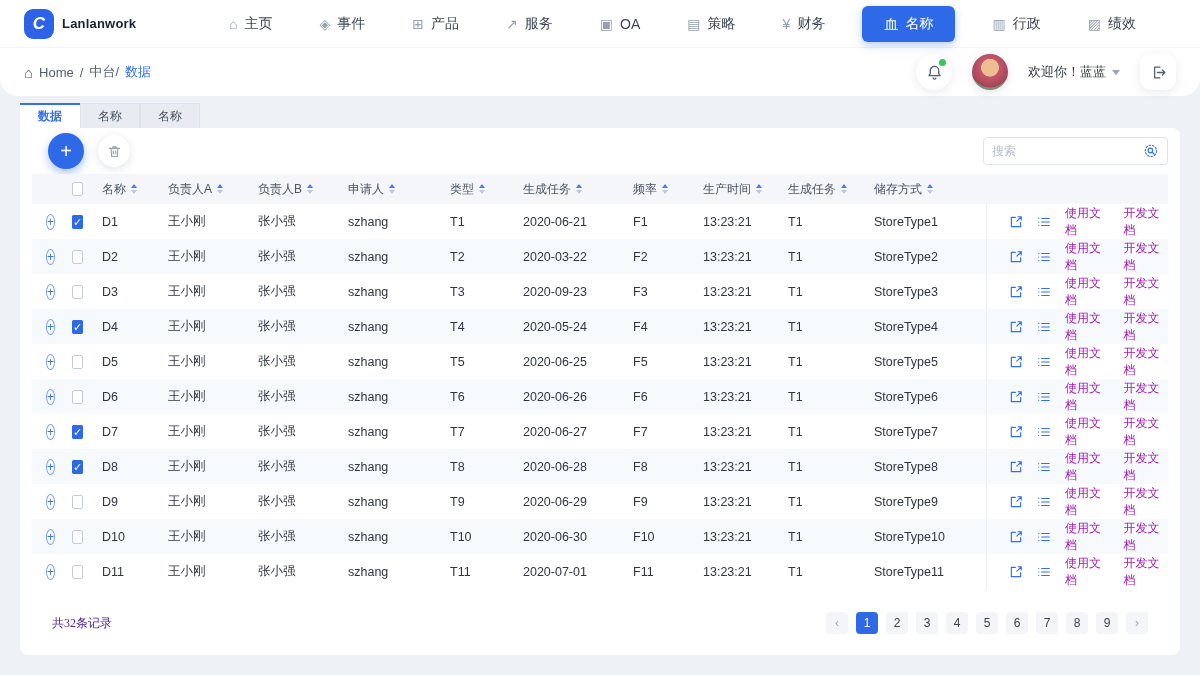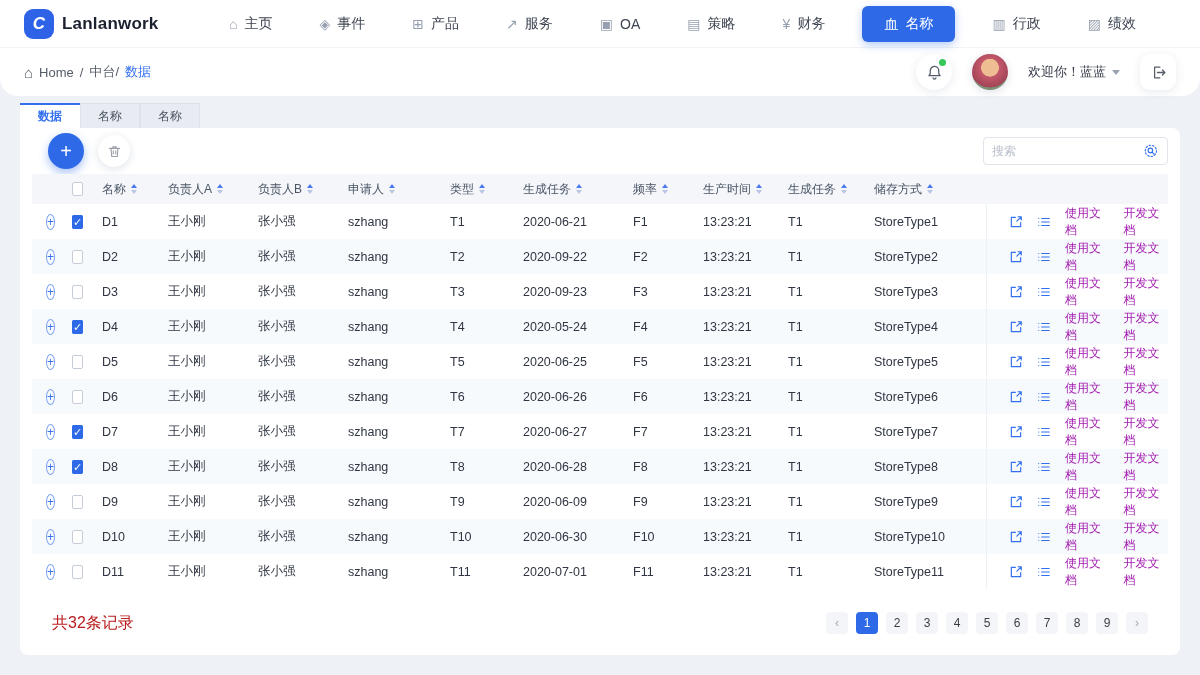--- a/index.html
+++ b/index.html
@@ -6,21 +6,21 @@
   html,body { width:1200px; height:675px; overflow:hidden;
     font-family:"Liberation Sans","DejaVu Sans",sans-serif; background:#eef1f6; color:#333; }
 
   
   .topnav { height:48px; background:#fff; display:flex; align-items:center; padding:0 24px;
     border-bottom:1px solid #f1f3f7; position:relative; z-index:3; }
   .logo-wrap { display:flex; align-items:center; gap:8px; width:140px; }
   .logo-badge { width:30px; height:30px; background:#2e63e8; border-radius:9px;
     display:flex; align-items:center; justify-content:center; color:#fff; font-weight:bold;
     font-size:17px; font-style:italic; }
-  .brand { font-size:17px; font-weight:bold; color:#1c2130; letter-spacing:.2px; }
+  .brand { font-size:13px; font-weight:bold; color:#1c2130; letter-spacing:.2px; }
   .navmenu { flex:1; display:flex; align-items:center; justify-content:space-between;
     margin:0 30px 0 55px; }
   .nav-item { display:flex; align-items:center; gap:7px; font-size:14px; color:#3d4452;
     padding:7px 10px; border-radius:6px; cursor:pointer; white-space:nowrap; }
   .nav-item .nv-icon { color:#97a0b0; font-size:14px; line-height:1; }
   .nav-item.active { background:#2e6ae8; color:#fff; padding:9px 22px;
     box-shadow:0 3px 8px rgba(46,106,232,.35); }
   .nav-item.active .nv-icon { color:#fff; }
 
   
@@ -93,21 +93,21 @@
   .expand { width:16px; height:16px; border:1px solid #7ea3f3; border-radius:50%;
     color:#3c74ef; font-size:12px; line-height:14px; text-align:center; margin-left:14px;
     cursor:pointer; }
   .checkbox { width:14px; height:14px; border:1px solid #c6ccd6; border-radius:2px;
     background:#fff; cursor:pointer; font-size:11px; line-height:13px; text-align:center; color:transparent; }
   .checkbox.checked { background:#2e6ae8; border-color:#2e6ae8; color:#fff; }
 
   
   .card-footer { height:64px; display:flex; align-items:center; justify-content:space-between;
     padding:0 32px; }
-  .total { font-size:16px; color:#b91c1c; }
+  .total { font-size:12px; color:#4c1d95;font-family:Liberation Serif, serif; }
   .pager { display:flex; gap:8px; }
   .pg { min-width:22px; height:22px; border-radius:4px; background:#f4f5f8; border:none;
     font-size:12px; color:#3a3f46; display:flex; align-items:center; justify-content:center;
     cursor:pointer; padding:0 6px; font-family:inherit; }
   .pg.nav-pg { color:#a2a8b1; }
   .pg.active { background:#2e6ae8; color:#fff; }
 </style>
 </head>
 <body>
 
@@ -346,21 +346,21 @@
           </div>
 
           <div class="t-grid t-row alt">
             <div><span class="expand">+</span></div>
             <div><span class="checkbox">✓</span></div>
             <div>D2</div>
             <div>王小刚</div>
             <div>张小强</div>
             <div>szhang</div>
             <div>T2</div>
-            <div>2020-09-22</div>
+            <div>2020-03-22</div>
             <div>F2</div>
             <div>13:23:21</div>
             <div>T1</div>
             <div>StoreType2</div>
             <div class="ops-cell">
               <span class="op-ic">
                 <svg width="14" height="14" viewBox="0 0 24 24" fill="none" stroke="currentColor" stroke-width="2" stroke-linecap="round" stroke-linejoin="round">
                   <path d="M20 13v7H4V4h7"></path>
                   <path d="M13.5 10.5 21 3M15.5 3H21v5.5"></path>
                 </svg>
@@ -556,21 +556,21 @@
           </div>
 
           <div class="t-grid t-row">
             <div><span class="expand">+</span></div>
             <div><span class="checkbox">✓</span></div>
             <div>D9</div>
             <div>王小刚</div>
             <div>张小强</div>
             <div>szhang</div>
             <div>T9</div>
-            <div>2020-06-09</div>
+            <div>2020-06-29</div>
             <div>F9</div>
             <div>13:23:21</div>
             <div>T1</div>
             <div>StoreType9</div>
             <div class="ops-cell">
               <span class="op-ic">
                 <svg width="14" height="14" viewBox="0 0 24 24" fill="none" stroke="currentColor" stroke-width="2" stroke-linecap="round" stroke-linejoin="round">
                   <path d="M20 13v7H4V4h7"></path>
                   <path d="M13.5 10.5 21 3M15.5 3H21v5.5"></path>
                 </svg>

